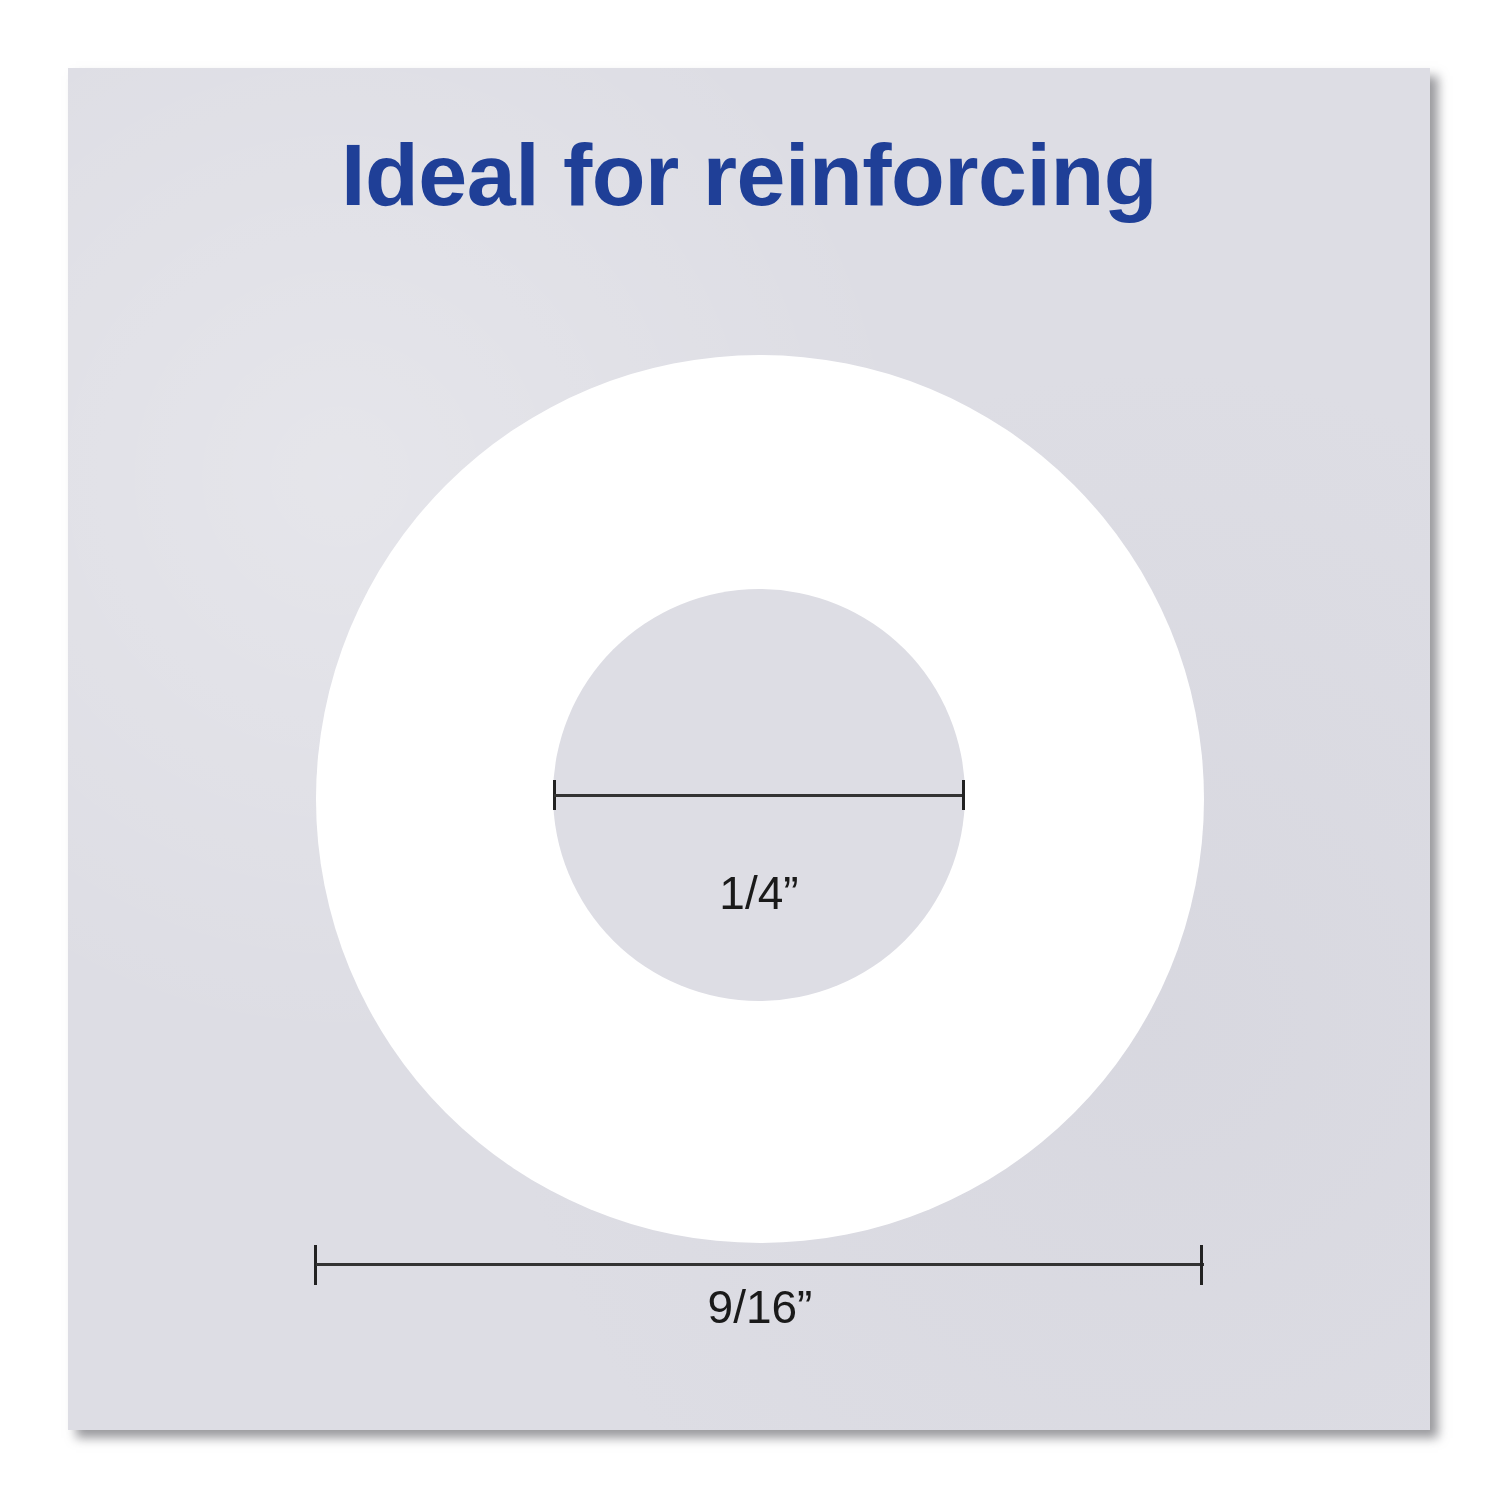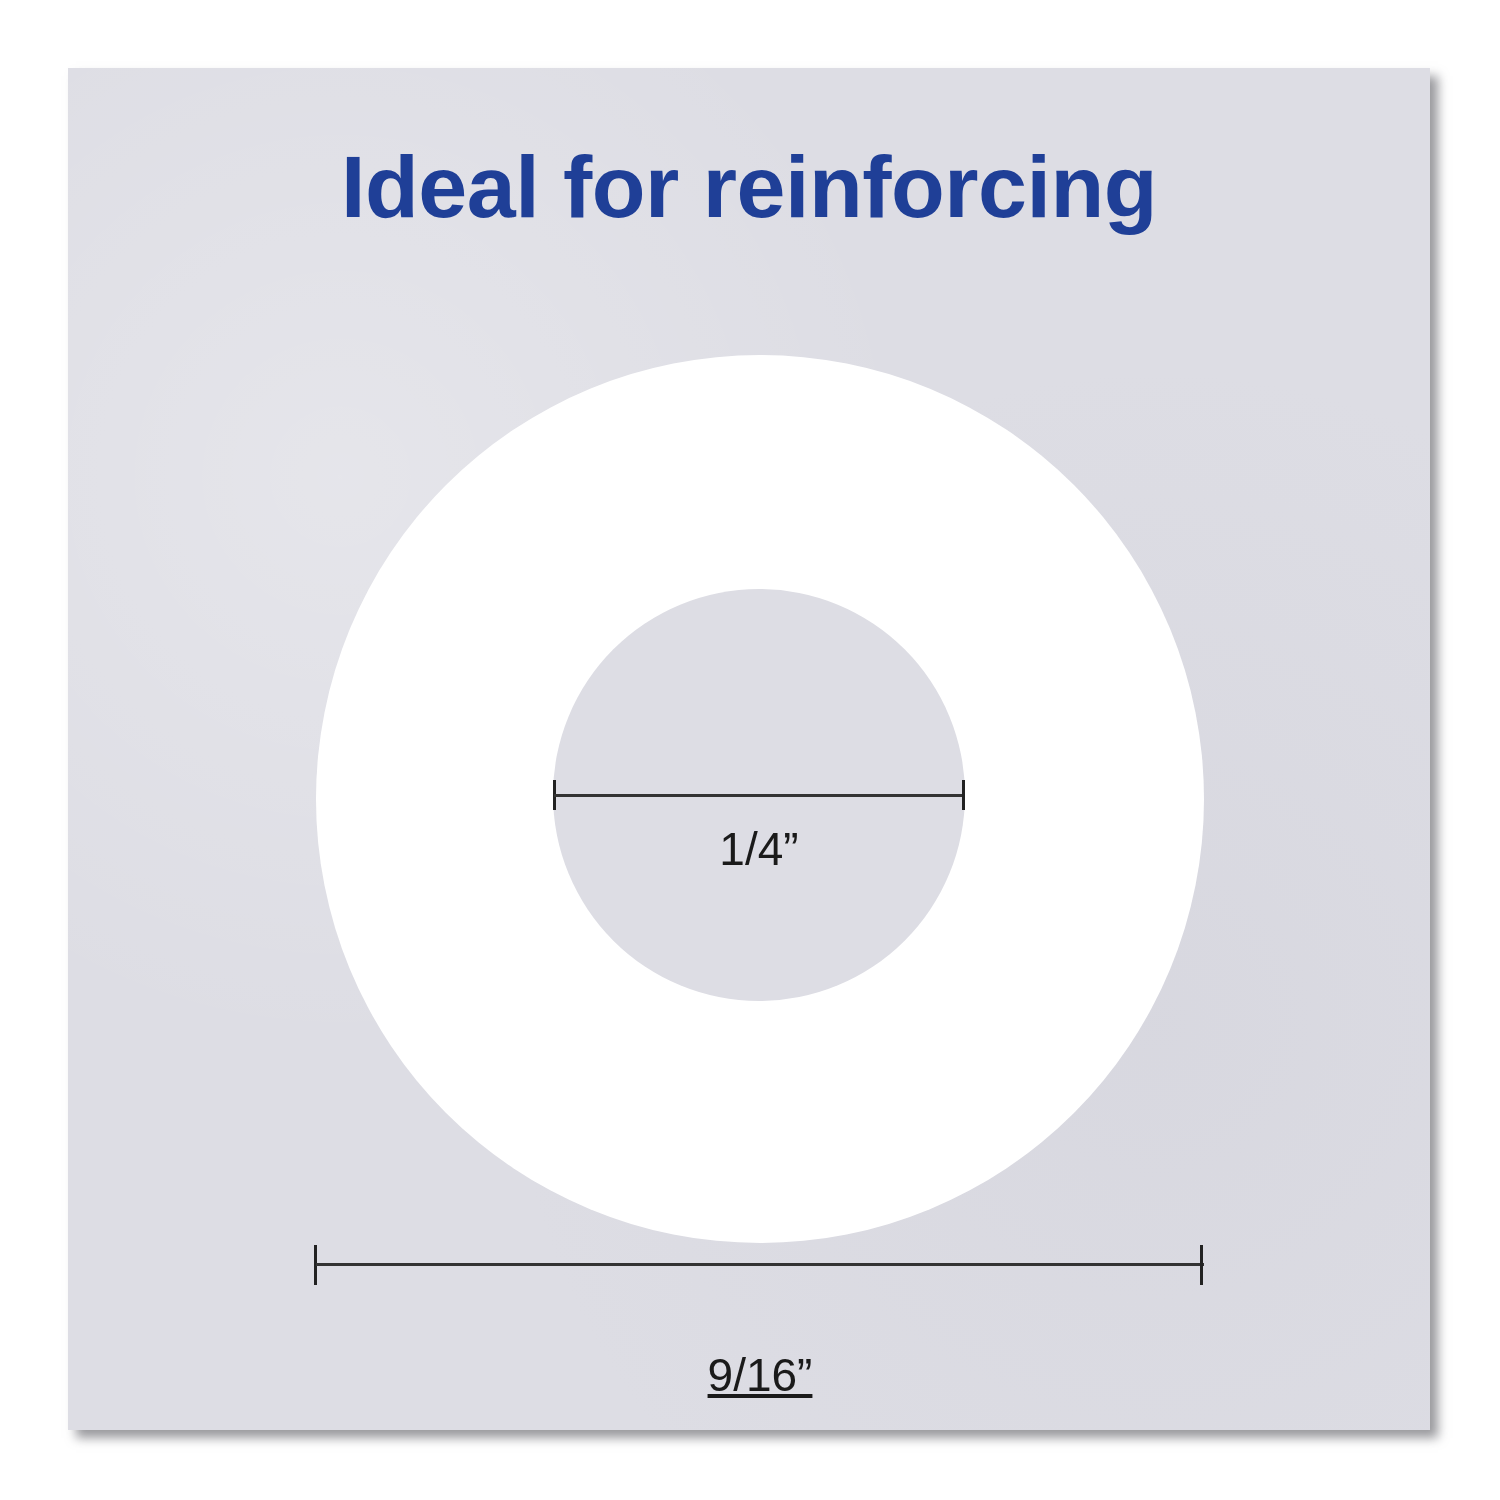--- a/index.html
+++ b/index.html
@@ -6,49 +6,49 @@
   body { width:1500px; height:1500px; background:#ffffff; position:relative; overflow:hidden; font-family:"Liberation Sans", sans-serif; }
   .card {
     position:absolute; left:68px; top:68px; width:1362px; height:1362px;
     background:#dddde4;
     background-image:
       radial-gradient(circle at 20% 30%, rgba(255,255,255,0.25) 0, rgba(255,255,255,0) 40%),
       radial-gradient(circle at 80% 70%, rgba(200,200,210,0.25) 0, rgba(200,200,210,0) 45%);
     box-shadow: 8px 8px 10px rgba(120,120,125,0.75);
   }
   .title {
-    position:absolute; left:0; top:74px; width:100%; text-align:center;
+    position:absolute; left:0; top:62px; width:100%; text-align:center;
     color:#1f3f97; font-weight:bold; font-size:88px; line-height:90px; letter-spacing:-0.5px;
   }
   .title div { white-space:nowrap; }
   .ring-outer {
     position:absolute; left:248px; top:287px; width:888px; height:888px; border-radius:50%;
     background:#ffffff;
   }
   .ring-inner {
     position:absolute; left:485px; top:521px; width:412px; height:412px; border-radius:50%;
     background:#dddde4;
   }
   .dim-line { position:absolute; height:3px; background:#333333; }
   .dim-tick { position:absolute; width:3px; background:#222222; }
-  .dim-label { position:absolute; color:#1a1a1a; font-size:46px; text-align:center; }
+  .dim-label { position:absolute; color:#1a1a1a; font-size:46px; text-align:center;margin-top:44px; }
 </style>
 </head>
 <body>
 
 <div class="card">
   <div class="title">
     <div>Ideal for reinforcing</div>
   </div>
 
   <div class="ring-outer"></div>
   <div class="ring-inner"></div>
 
   <div class="dim-tick" style="left:485px; top:712px; height:30px;"></div>
   <div class="dim-line" style="left:486px; top:726px; width:410px;"></div>
   <div class="dim-tick" style="left:894px; top:712px; height:30px;"></div>
   <div class="dim-label" style="left:591px; top:754px; width:200px;">1/4”</div>
 
   <div class="dim-tick" style="left:246px; top:1177px; height:40px;"></div>
   <div class="dim-line" style="left:248px; top:1195px; width:888px;"></div>
   <div class="dim-tick" style="left:1132px; top:1177px; height:40px;"></div>
-  <div class="dim-label" style="left:582px; top:1280px; width:220px;text-decoration:underline;">9/16”</div>
+  <div class="dim-label" style="left:582px; top:1168px; width:220px;">9/16”</div>
 </div>
 
 </body></html>

